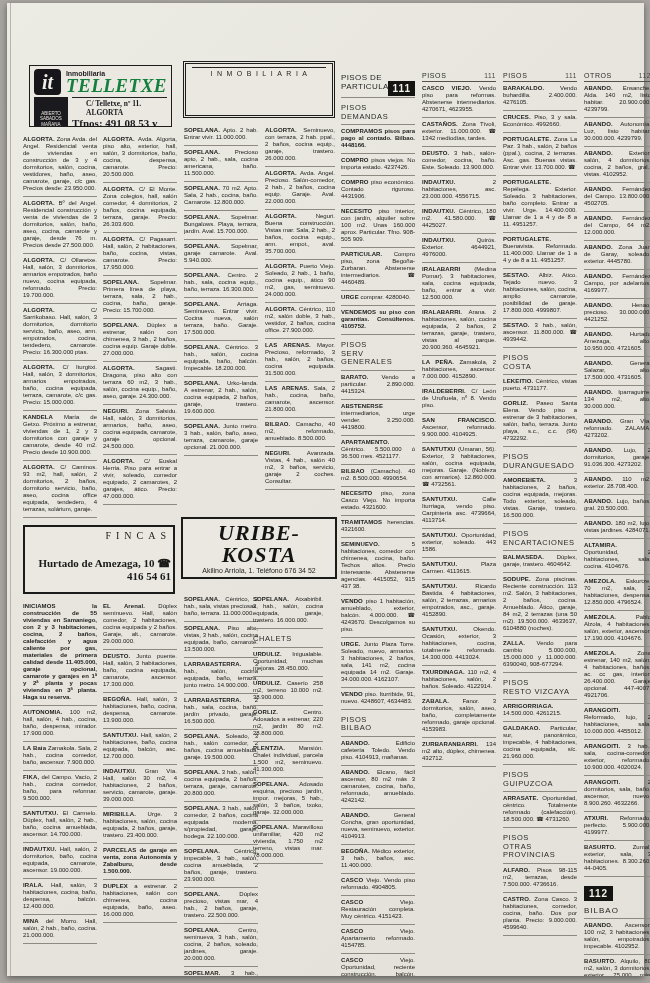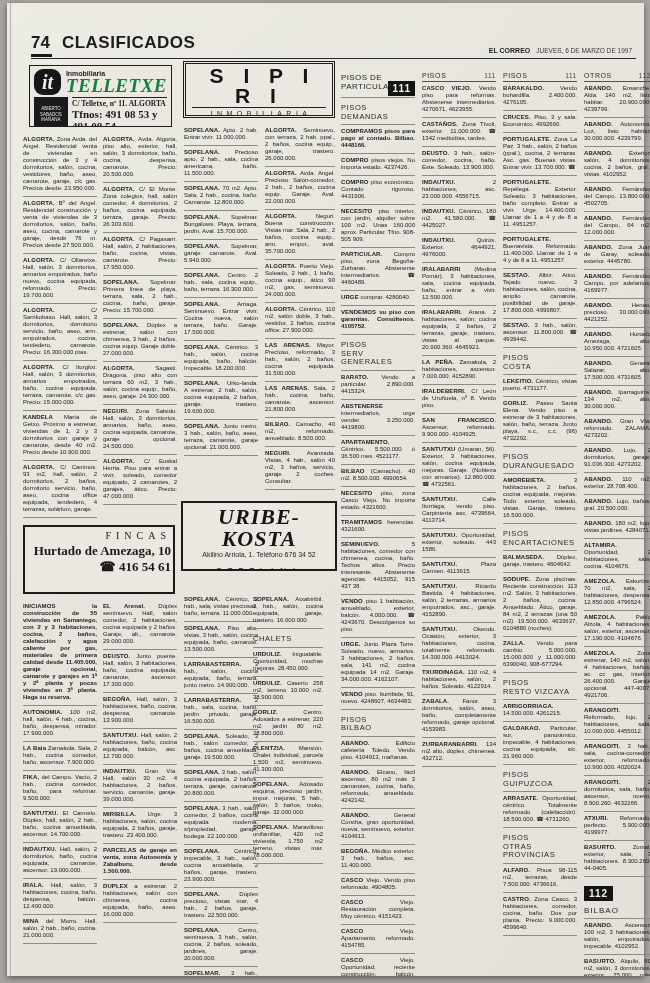--- a/index.html
+++ b/index.html
@@ -35,86 +35,81 @@
   .midbadge { padding:6px 0 3px; border-bottom:1px solid #8d8a81; }
   .midbadge .bdg { display:inline-block; background:#141412; color:#f2f1ea; font-weight:bold; font-size:10px; padding:2px 5px; letter-spacing:1px; }
   .midbadge .lbl { font-size:8px; letter-spacing:1px; color:#262624; margin-top:5px; text-transform:uppercase; }
 
   
   .ad { position:absolute; background:#eae8e1; border:1px solid #1d1d1b; overflow:hidden; }
   
   .ad-telletxe { display:flex; flex-direction:column; }
   .tx-top { display:flex; align-items:center; padding:3px 4px 0; }
   .tx-logo { background:#16161a; color:#f0efe8; font-style:italic; font-weight:bold; font-size:20px;
-             width:34px; height:26px; display:flex; align-items:center; justify-content:center; border-radius:9px;
+             width:34px; height:26px; display:flex; align-items:center; justify-content:center; border-radius:4px;
              font-family:"Liberation Serif", serif; }
   .tx-right { flex:1; padding-left:5px; }
   .tx-inmo { font-size:7px; font-weight:bold; color:#222; }
   .tx-name { font-size:19px; font-weight:bold; font-style:italic; letter-spacing:.5px; color:#15803d; line-height:18px;
              font-family:"Liberation Serif", serif; }
   .tx-bot { display:flex; align-items:stretch; margin:2px 4px 3px; }
   .tx-sab { background:#1a1a1e; color:#e8e7e0; font-size:4.5px; line-height:5.5px; text-align:center;
             display:flex; flex-direction:column; justify-content:center; width:34px; padding:1px; }
   .tx-addr { flex:1; border-top:1px solid #222; margin-left:4px; padding-top:1px; }
-  .tx-addr .a1 { font-size:7.5px; font-weight:bold; color:#19191c; font-family:"Liberation Serif", serif; }
+  .tx-addr .a1 { font-size:7.5px; font-weight:bold; color:#19191c; font-family:"Liberation Serif", serif;margin-left:14px; }
   .tx-addr .a2 { font-size:11px; font-weight:bold; color:#19191c; font-family:"Liberation Serif", serif; }
   
   .ad-sipiri { border:1px solid #1d1d1b; box-shadow:inset 0 0 0 1px #eae8e1, inset 0 0 0 2px #1d1d1b; text-align:center; padding:4px 2px 2px; }
   .sp-name { font-size:21px; font-weight:bold; letter-spacing:7px; color:#141416; line-height:20px; text-indent:7px; }
   .sp-sub { font-size:7px; letter-spacing:4.5px; color:#232321; border-top:1px solid #232321; margin:1px 6px 2px; padding-top:2px; text-indent:4px; }
   
   .ad-amezaga { border:2px solid #1b1b19; text-align:right; padding:3px 2px; }
   .am-fincas { font-family:"Liberation Serif", serif; font-size:10px; letter-spacing:5px; color:#1c1c1a; }
   .am-name { font-family:"Liberation Serif", serif; font-size:27px; font-weight:bold; letter-spacing:2px; color:#151513; line-height:26px; }
-  .am-addr { font-family:"Liberation Serif", serif; font-size:13px; font-weight:bold; color:#1a1a18; margin-top:2px; }
+  .am-addr { font-family:"Liberation Serif", serif; font-size:11px; font-weight:bold; color:#1a1a18; margin-top:16px; }
   
   .ad-uribe { border:2px solid #1b1b19; text-align:center; padding:3px 2px; }
   .ur-name { font-family:"Liberation Serif", serif; font-style:italic; font-weight:bold; font-size:22px; letter-spacing:1px; color:#141412; line-height:22px; }
   .ur-addr { font-size:7px; color:#242422; margin-top:1px; }
   .ur-town { font-size:8.5px; letter-spacing:5px; color:#1d1d1b; margin-top:8px; }
 </style>
 </head>
 <body>
 
 <div class="paper">
 
-  <div class="hdr">
-    <span class="pageno">74</span><span class="sect">CLASIFICADOS</span>
-    <span class="right"><span class="paperName">EL CORREO</span><span>JUEVES, 6 DE MARZO DE 1997</span></span>
-  </div>
 
   <div class="ad ad-telletxe" style="left:22px; top:62px; width:143px; height:62px;">
     <div class="tx-top">
       <div class="tx-logo">it</div>
       <div class="tx-right">
         <div class="tx-inmo">Inmobiliaria</div>
         <div class="tx-name">TELLETXE</div>
       </div>
     </div>
     <div class="tx-bot">
       <div class="tx-sab">ABIERTO SABADOS MAÑANA</div>
       <div class="tx-addr">
         <div class="a1">C/ Telletxe, nº 11. ALGORTA</div>
         <div class="a2">Tfnos: 491 08 53 y 491 08 54</div>
       </div>
     </div>
   </div>
 
   <div class="ad ad-sipiri" style="left:176px; top:58px; width:152px; height:57px;">
-    <div class="sp-name">S I P I R I</div>
     <div class="sp-sub">INMOBILIARIA</div>
 
   </div>
 
   <div class="ad ad-amezaga" style="left:16px; top:522px; width:152px; height:69px;">
     <div class="am-fincas">FINCAS</div>
     <div class="am-addr">Hurtado de Amezaga, 10  ☎ 416 54 61</div>
   </div>
 
-  <div class="ad ad-uribe" style="left:174px; top:498px; width:156px; height:70px;">
+  <div class="ad ad-uribe" style="left:174px; top:514px; width:156px; height:62px;">
     <div class="ur-name">URIBE-KOSTA</div>
     <div class="ur-addr">Akilino Arriola, 1. Teléfono 676 34 52</div>
     <div class="ur-town">SOPELANA</div>
   </div>
 
   <div class="col" style="left:16px;  top:130px; width:74px; height:388px;">
       <div class="entry"><b>ALGORTA. </b>Zona Avda. del Angel. Residencial venta de viviendas en construcción de 3 y 4 dormitorios, salón, cocina, vestidores, baño, aseo, camarote, garaje, c/c gas. Precios desde: 23.950.000.</div>
       <div class="entry"><b>ALGORTA. </b>Bº del Angel. Residencial construcción y venta de viviendas de 3 dormitorios, salón, baño, aseo, cocina, camarote y garaje, desde 76 m. Precios desde 27.500.000.</div>
       <div class="entry"><b>ALGORTA. </b>C/ Ollaretxe. Hall, salón, 3 dormitorios, armarios empotrados, baño nuevo, cocina equipada, reformado. Precio: 19.700.000.</div>
       <div class="entry"><b>ALGORTA. </b>C/ Sarrikobaso. Hall, salón, 3 dormitorios, dormitorio servicio, baño, aseo, arm. empotrados, cocina, tendedero, camarote. Precio: 16.300.000 ptas.</div>

